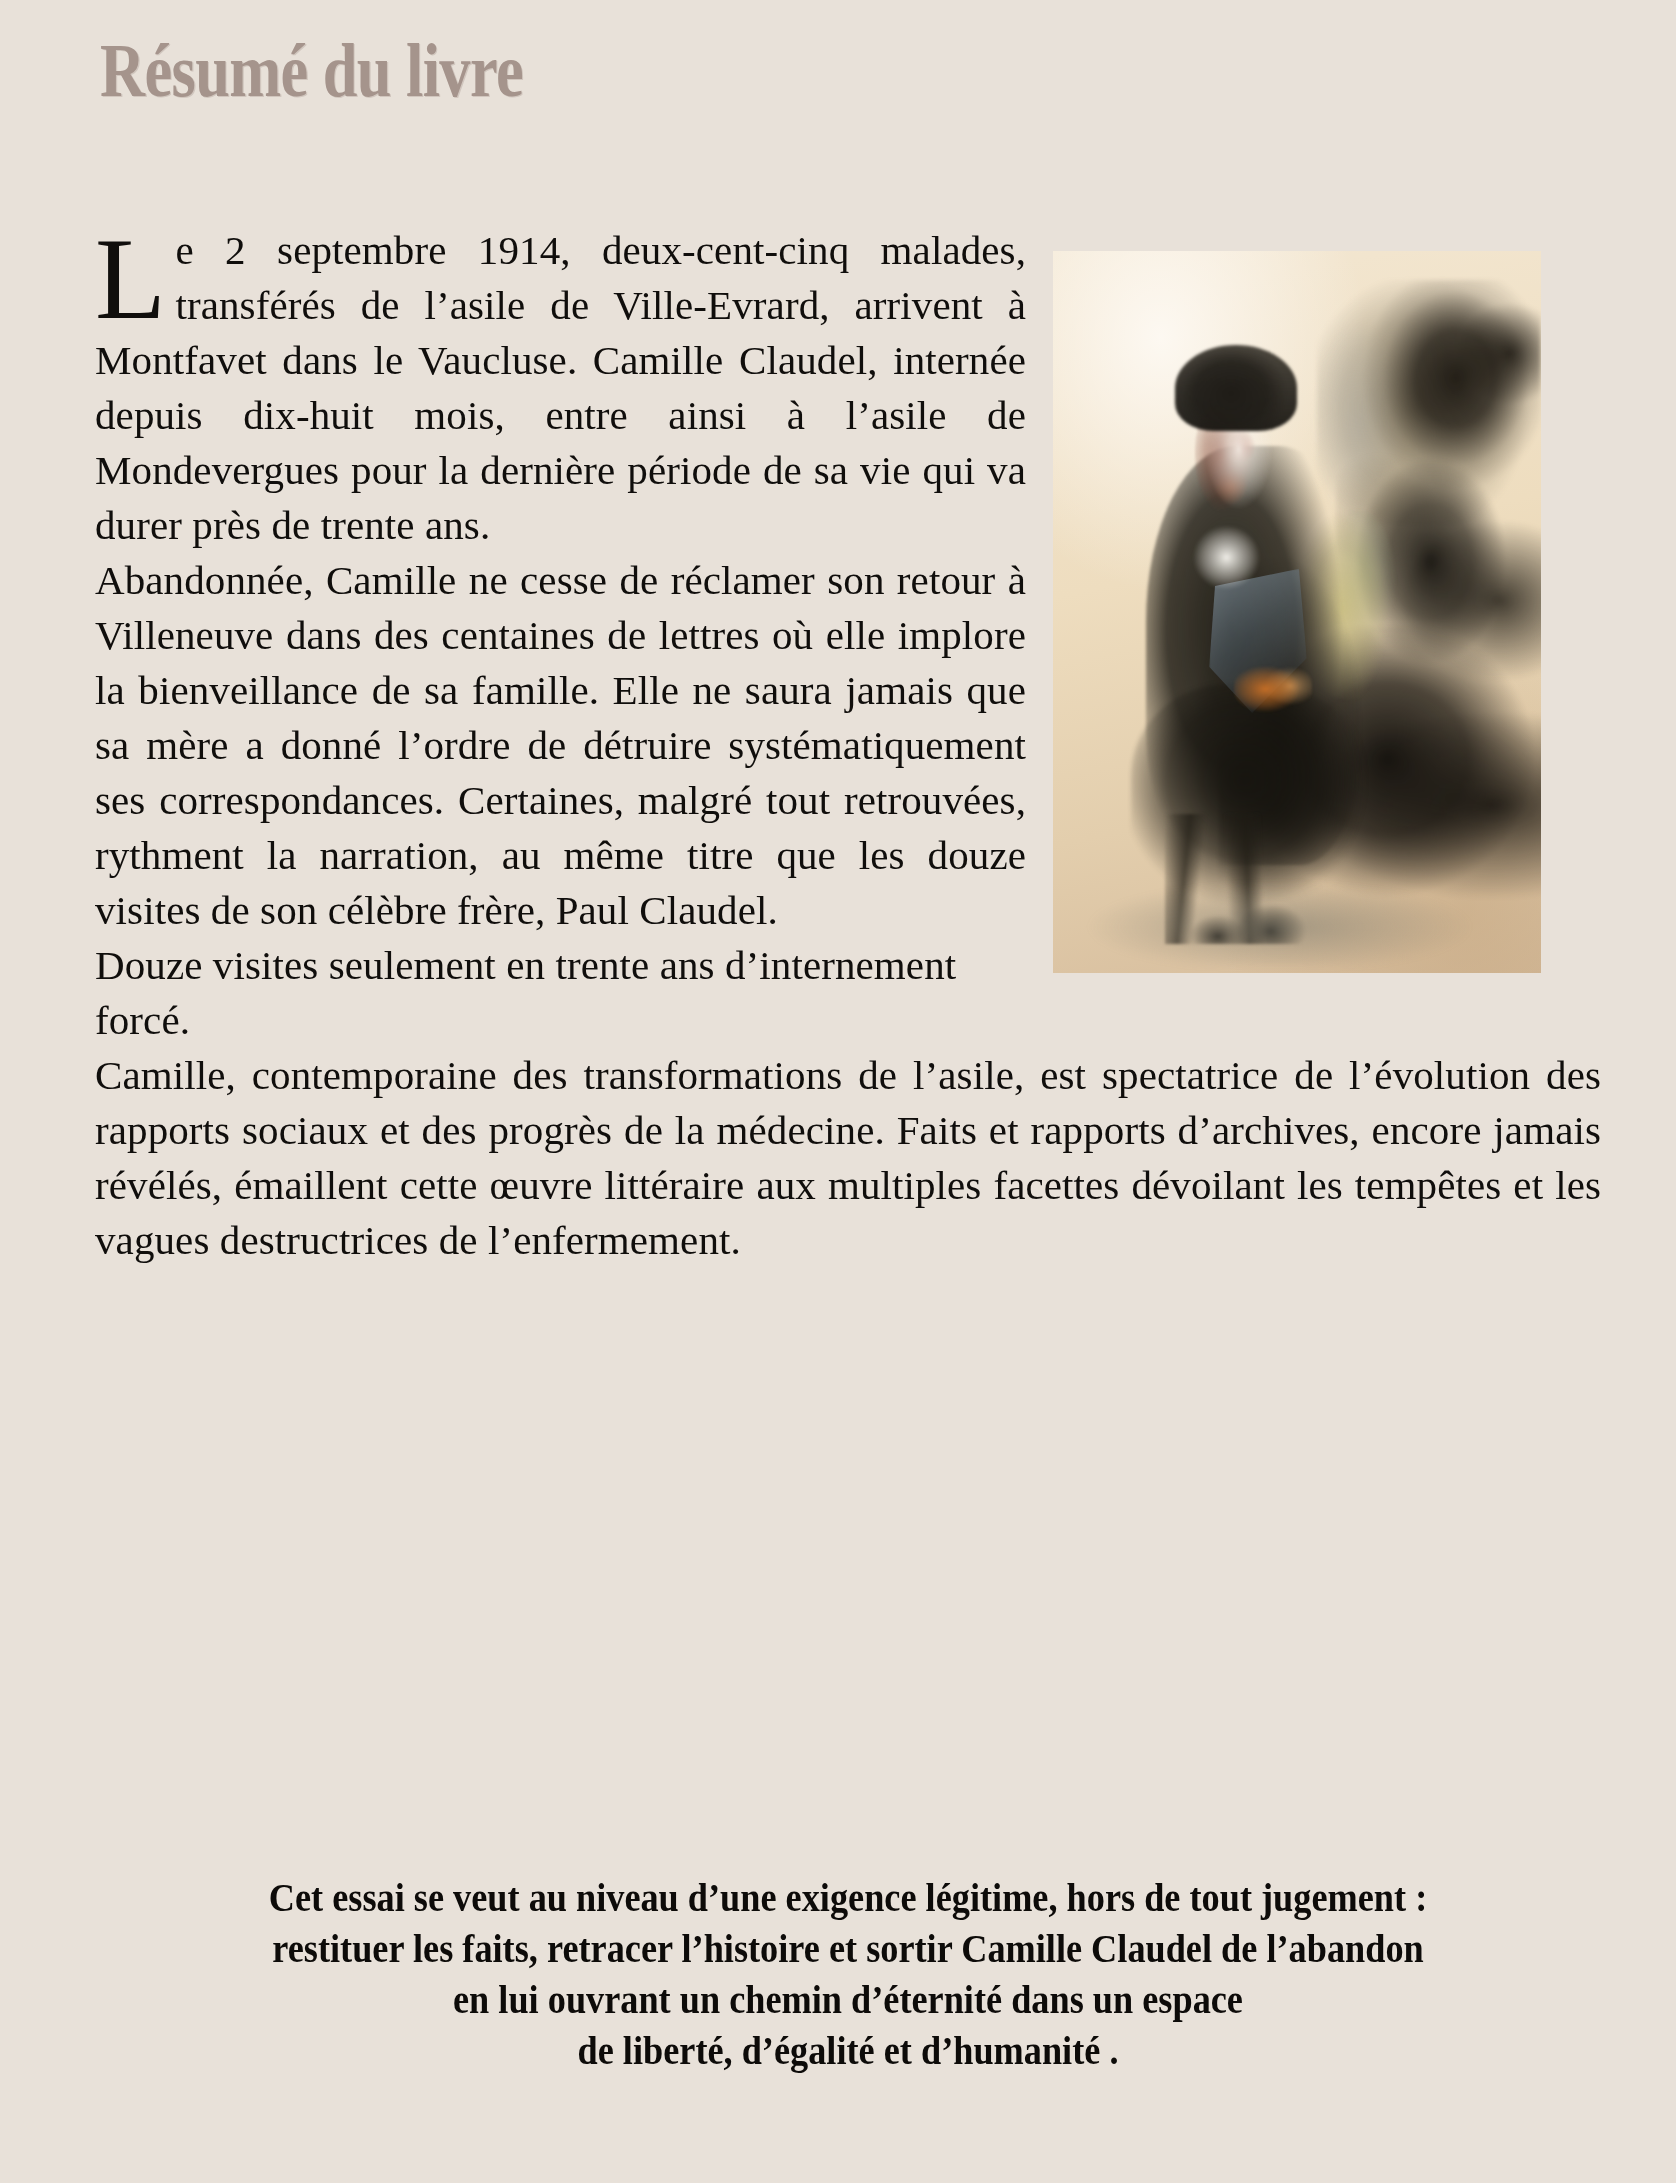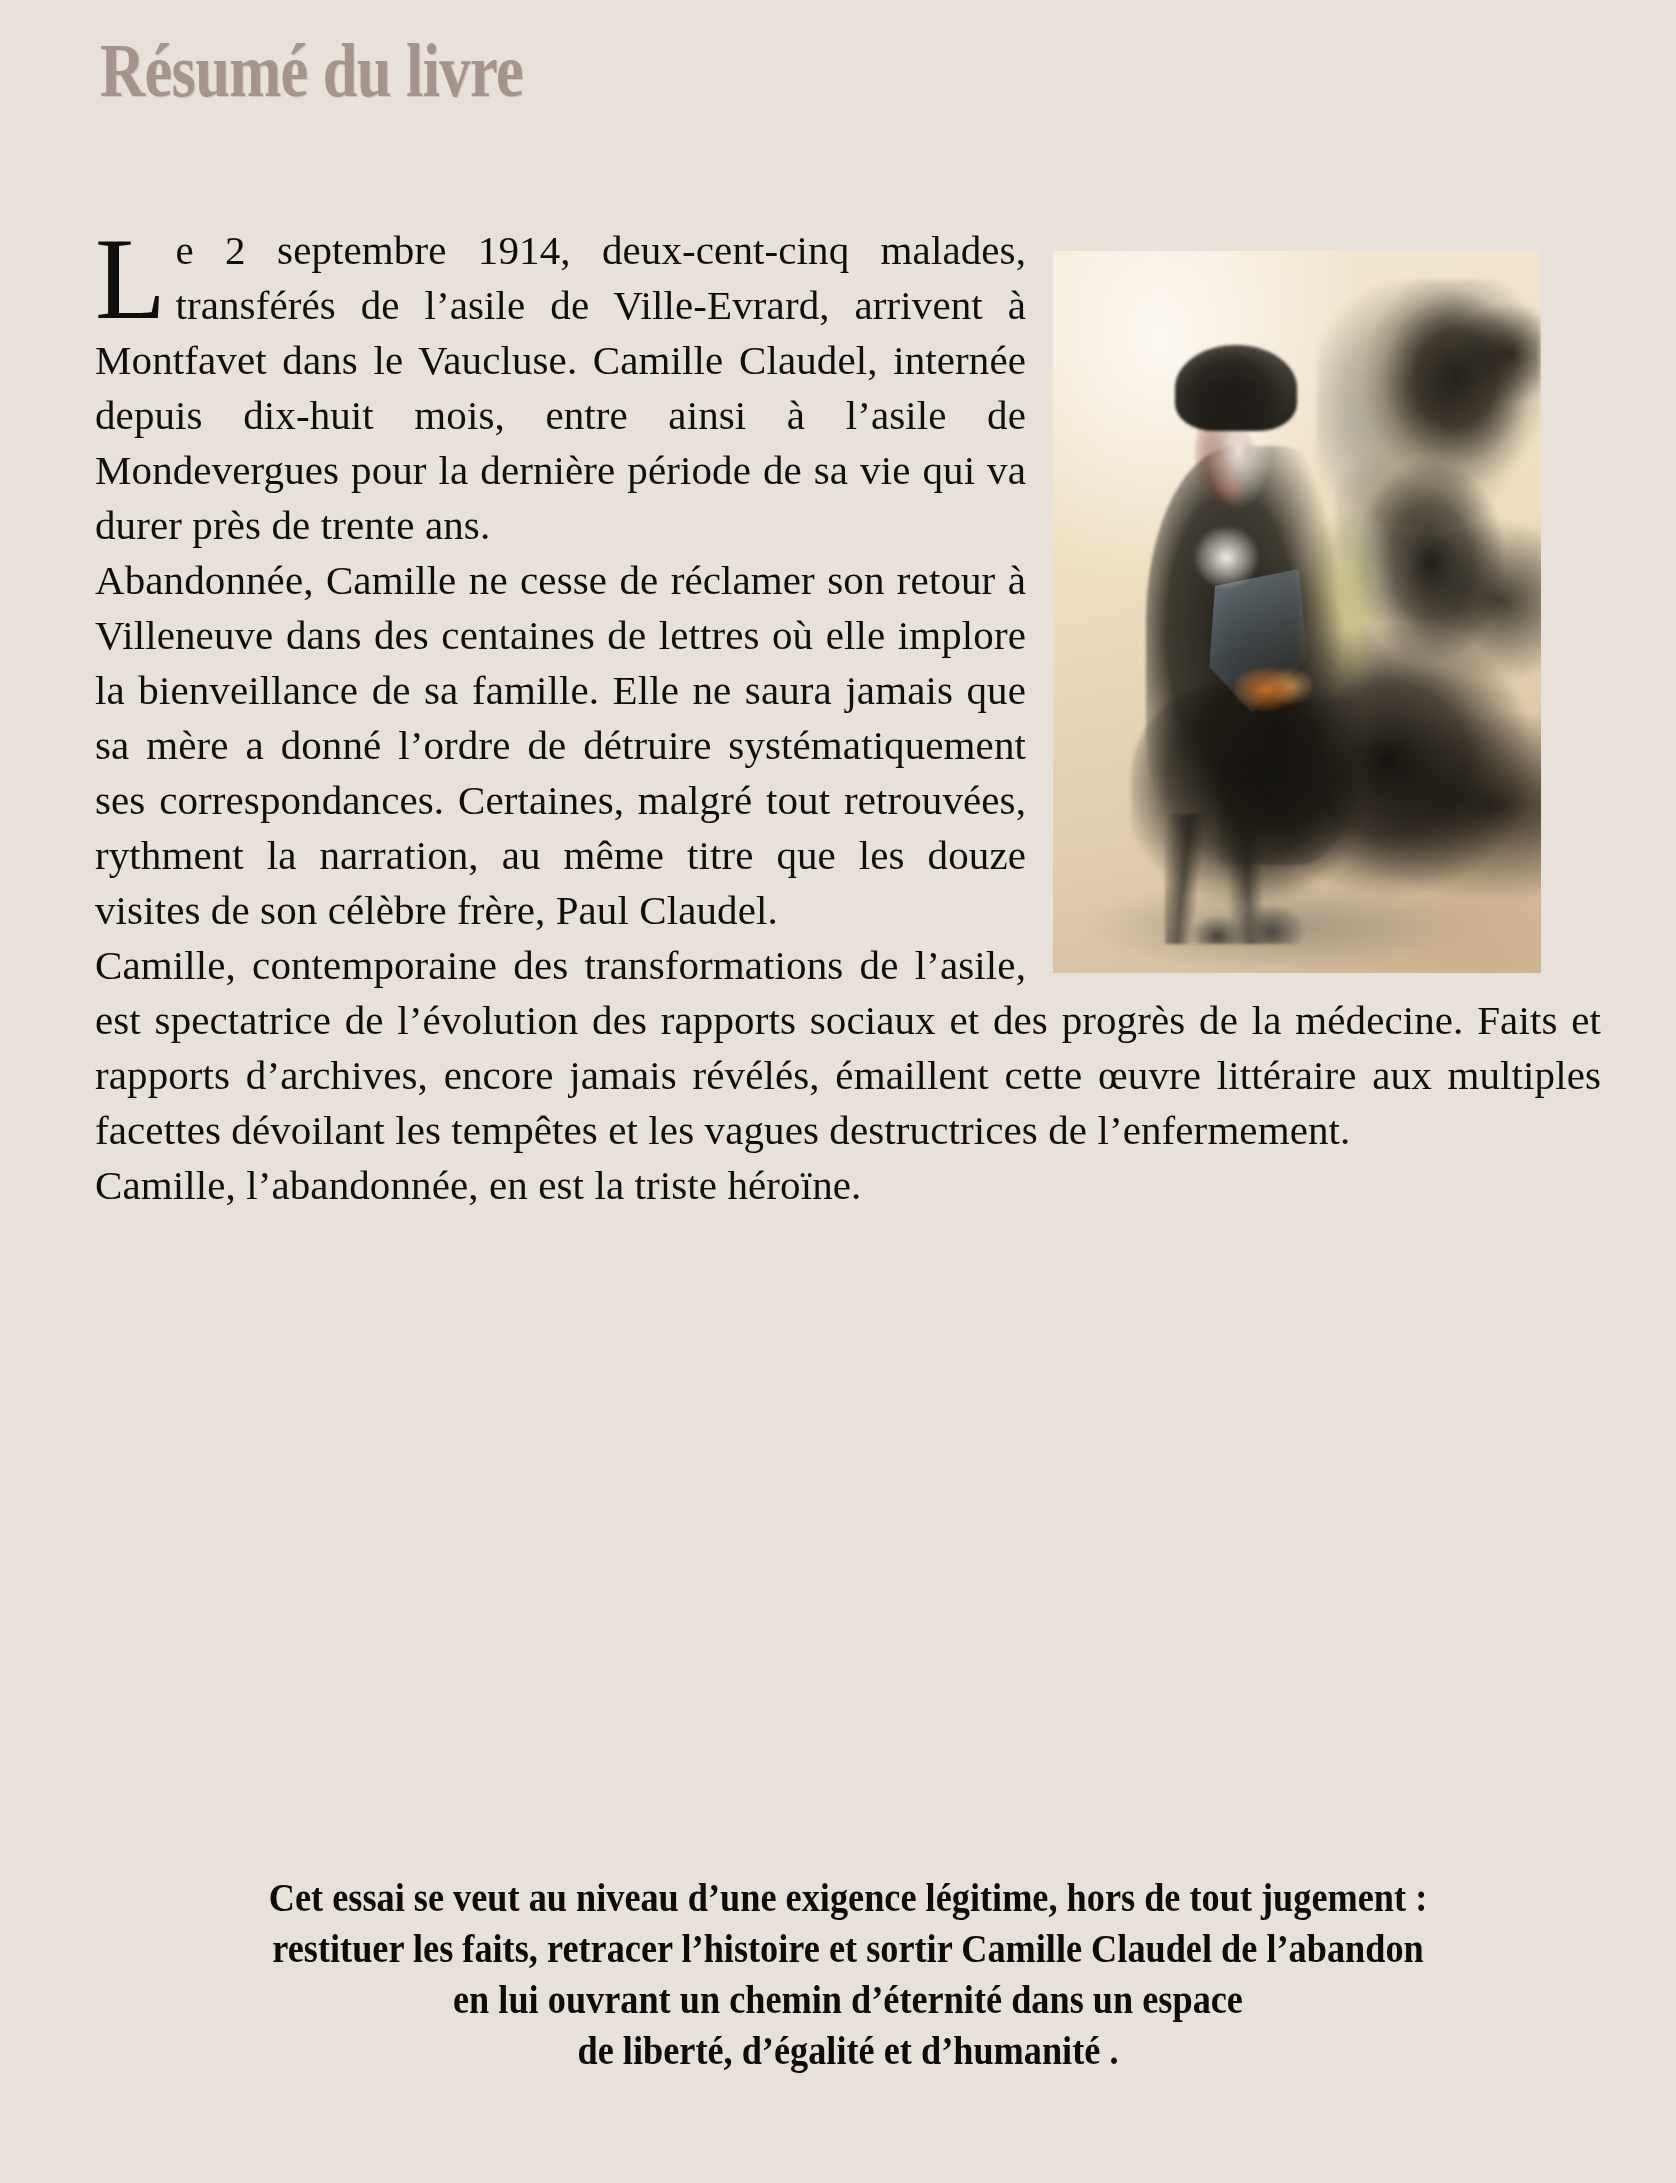--- a/index.html
+++ b/index.html
@@ -272,24 +272,24 @@
       <div class="wc-face"></div>
       <div class="wc-hat"></div>
       <div class="wc-ground"></div>
     </div>
 
     <div class="body-text">
       <p><span class="dropcap">L</span><span>e 2 septembre 1914, deux-cent-cinq malades, transférés de l’asile de Ville-Evrard, arrivent à Montfavet dans le Vaucluse. Camille Claudel, internée depuis dix-huit mois, entre ainsi à l’asile de Mondevergues pour la dernière période de sa vie qui va durer près de trente ans.</span></p>
 
       <p><span>Abandonnée, Camille ne cesse de réclamer son retour à Villeneuve dans des centaines de lettres où elle implore la bienveillance de sa famille.  Elle ne saura jamais que sa mère a donné l’ordre de détruire systématiquement ses correspondances. Certaines, malgré tout retrouvées, rythment la narration, au même titre que les douze visites de son célèbre frère, Paul Claudel.</span></p>
 
+      <p class="p-last-line-left"><span>Douze visites seulement en trente ans d’internement forcé.</span></p>
 
       <p><span>Camille, contemporaine des transformations de l’asile, est spectatrice de l’évolution des rapports sociaux et des progrès de la médecine. Faits et rapports d’archives, encore jamais révélés, émaillent cette œuvre littéraire aux multiples facettes dévoilant les tempêtes et les vagues destructrices de l’enfermement.</span></p>
 
-      <p class="p-last-line-left"><span>Camille, l’abandonnée, en est la triste héroïne.</span></p>
     </div>
   </div>
 
   <div class="conclusion">
     <div>Cet essai se veut au niveau d’une exigence légitime, hors de tout jugement :</div>
     <div>restituer les faits, retracer l’histoire et sortir Camille Claudel de l’abandon</div>
     <div>en lui ouvrant un chemin d’éternité dans un espace</div>
     <div>de liberté, d’égalité et d’humanité .</div>
   </div>
 

